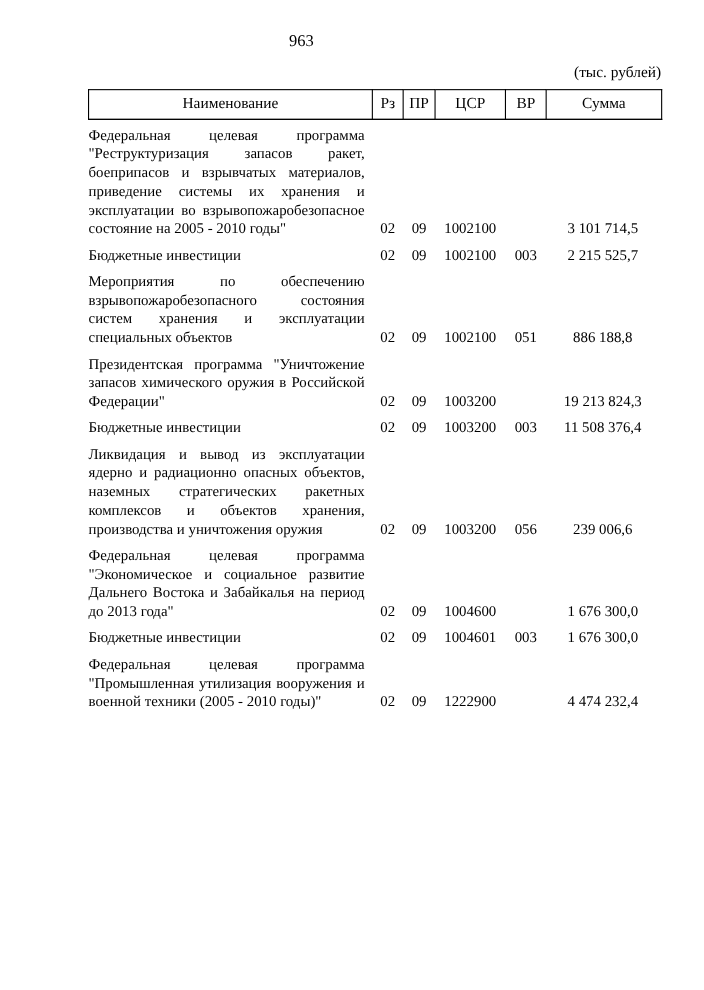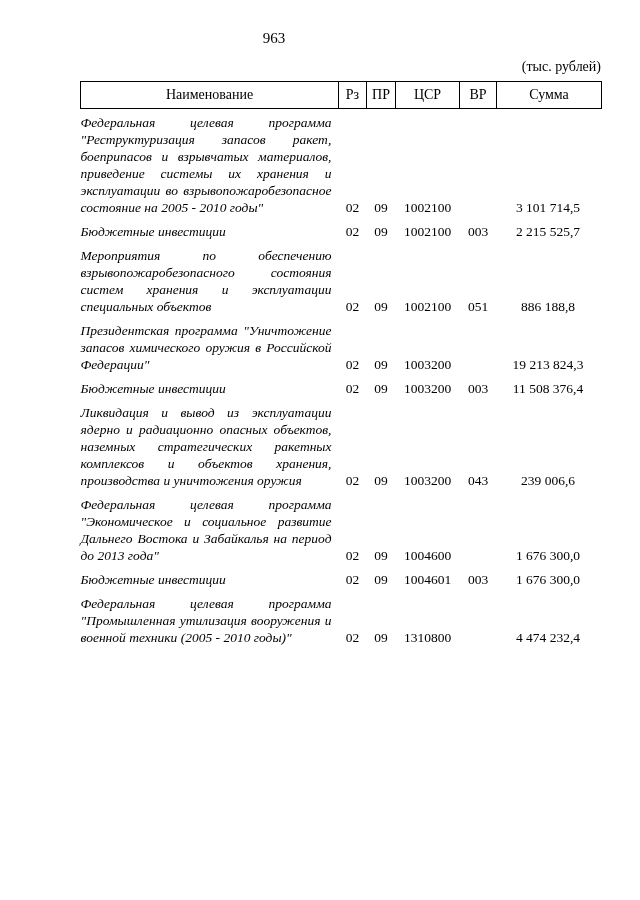--- a/index.html
+++ b/index.html
@@ -42,21 +42,20 @@
     height: 27px;
   }
   tbody td {
     vertical-align: bottom;
     padding: 3px 0 4px 0;
     line-height: 1.26;
   }
   tbody td.c-name {
     text-align: justify;
     padding-right: 7px;
-    font-style: italic;
   }
   tbody td.c-num {
     text-align: center;
     white-space: nowrap;
   }
   tbody td.c-sum {
     text-align: center;
     white-space: nowrap;
     padding-right: 2px;
   }
@@ -129,21 +128,21 @@
           <td class="c-num">09</td>
           <td class="c-num">1003200</td>
           <td class="c-num">003</td>
           <td class="c-sum">11 508 376,4</td>
         </tr>
         <tr>
           <td class="c-name">Ликвидация и вывод из эксплуатации ядерно и радиационно опасных объектов, наземных стратегических ракетных комплексов и объектов хранения, производства и уничтожения оружия</td>
           <td class="c-num">02</td>
           <td class="c-num">09</td>
           <td class="c-num">1003200</td>
-          <td class="c-num">043</td>
+          <td class="c-num">056</td>
           <td class="c-sum">239 006,6</td>
         </tr>
         <tr>
           <td class="c-name">Федеральная целевая программа "Экономическое и социальное развитие Дальнего Востока и Забайкалья на период до 2013 года"</td>
           <td class="c-num">02</td>
           <td class="c-num">09</td>
           <td class="c-num">1004600</td>
           <td class="c-num"></td>
           <td class="c-sum">1 676 300,0</td>
         </tr>
@@ -152,20 +151,20 @@
           <td class="c-num">02</td>
           <td class="c-num">09</td>
           <td class="c-num">1004601</td>
           <td class="c-num">003</td>
           <td class="c-sum">1 676 300,0</td>
         </tr>
         <tr>
           <td class="c-name">Федеральная целевая программа "Промышленная утилизация вооружения и военной техники (2005 - 2010 годы)"</td>
           <td class="c-num">02</td>
           <td class="c-num">09</td>
-          <td class="c-num">1310800</td>
+          <td class="c-num">1222900</td>
           <td class="c-num"></td>
           <td class="c-sum">4 474 232,4</td>
         </tr>
       </tbody>
   </table>
 
 </div>
 
 </body></html>

